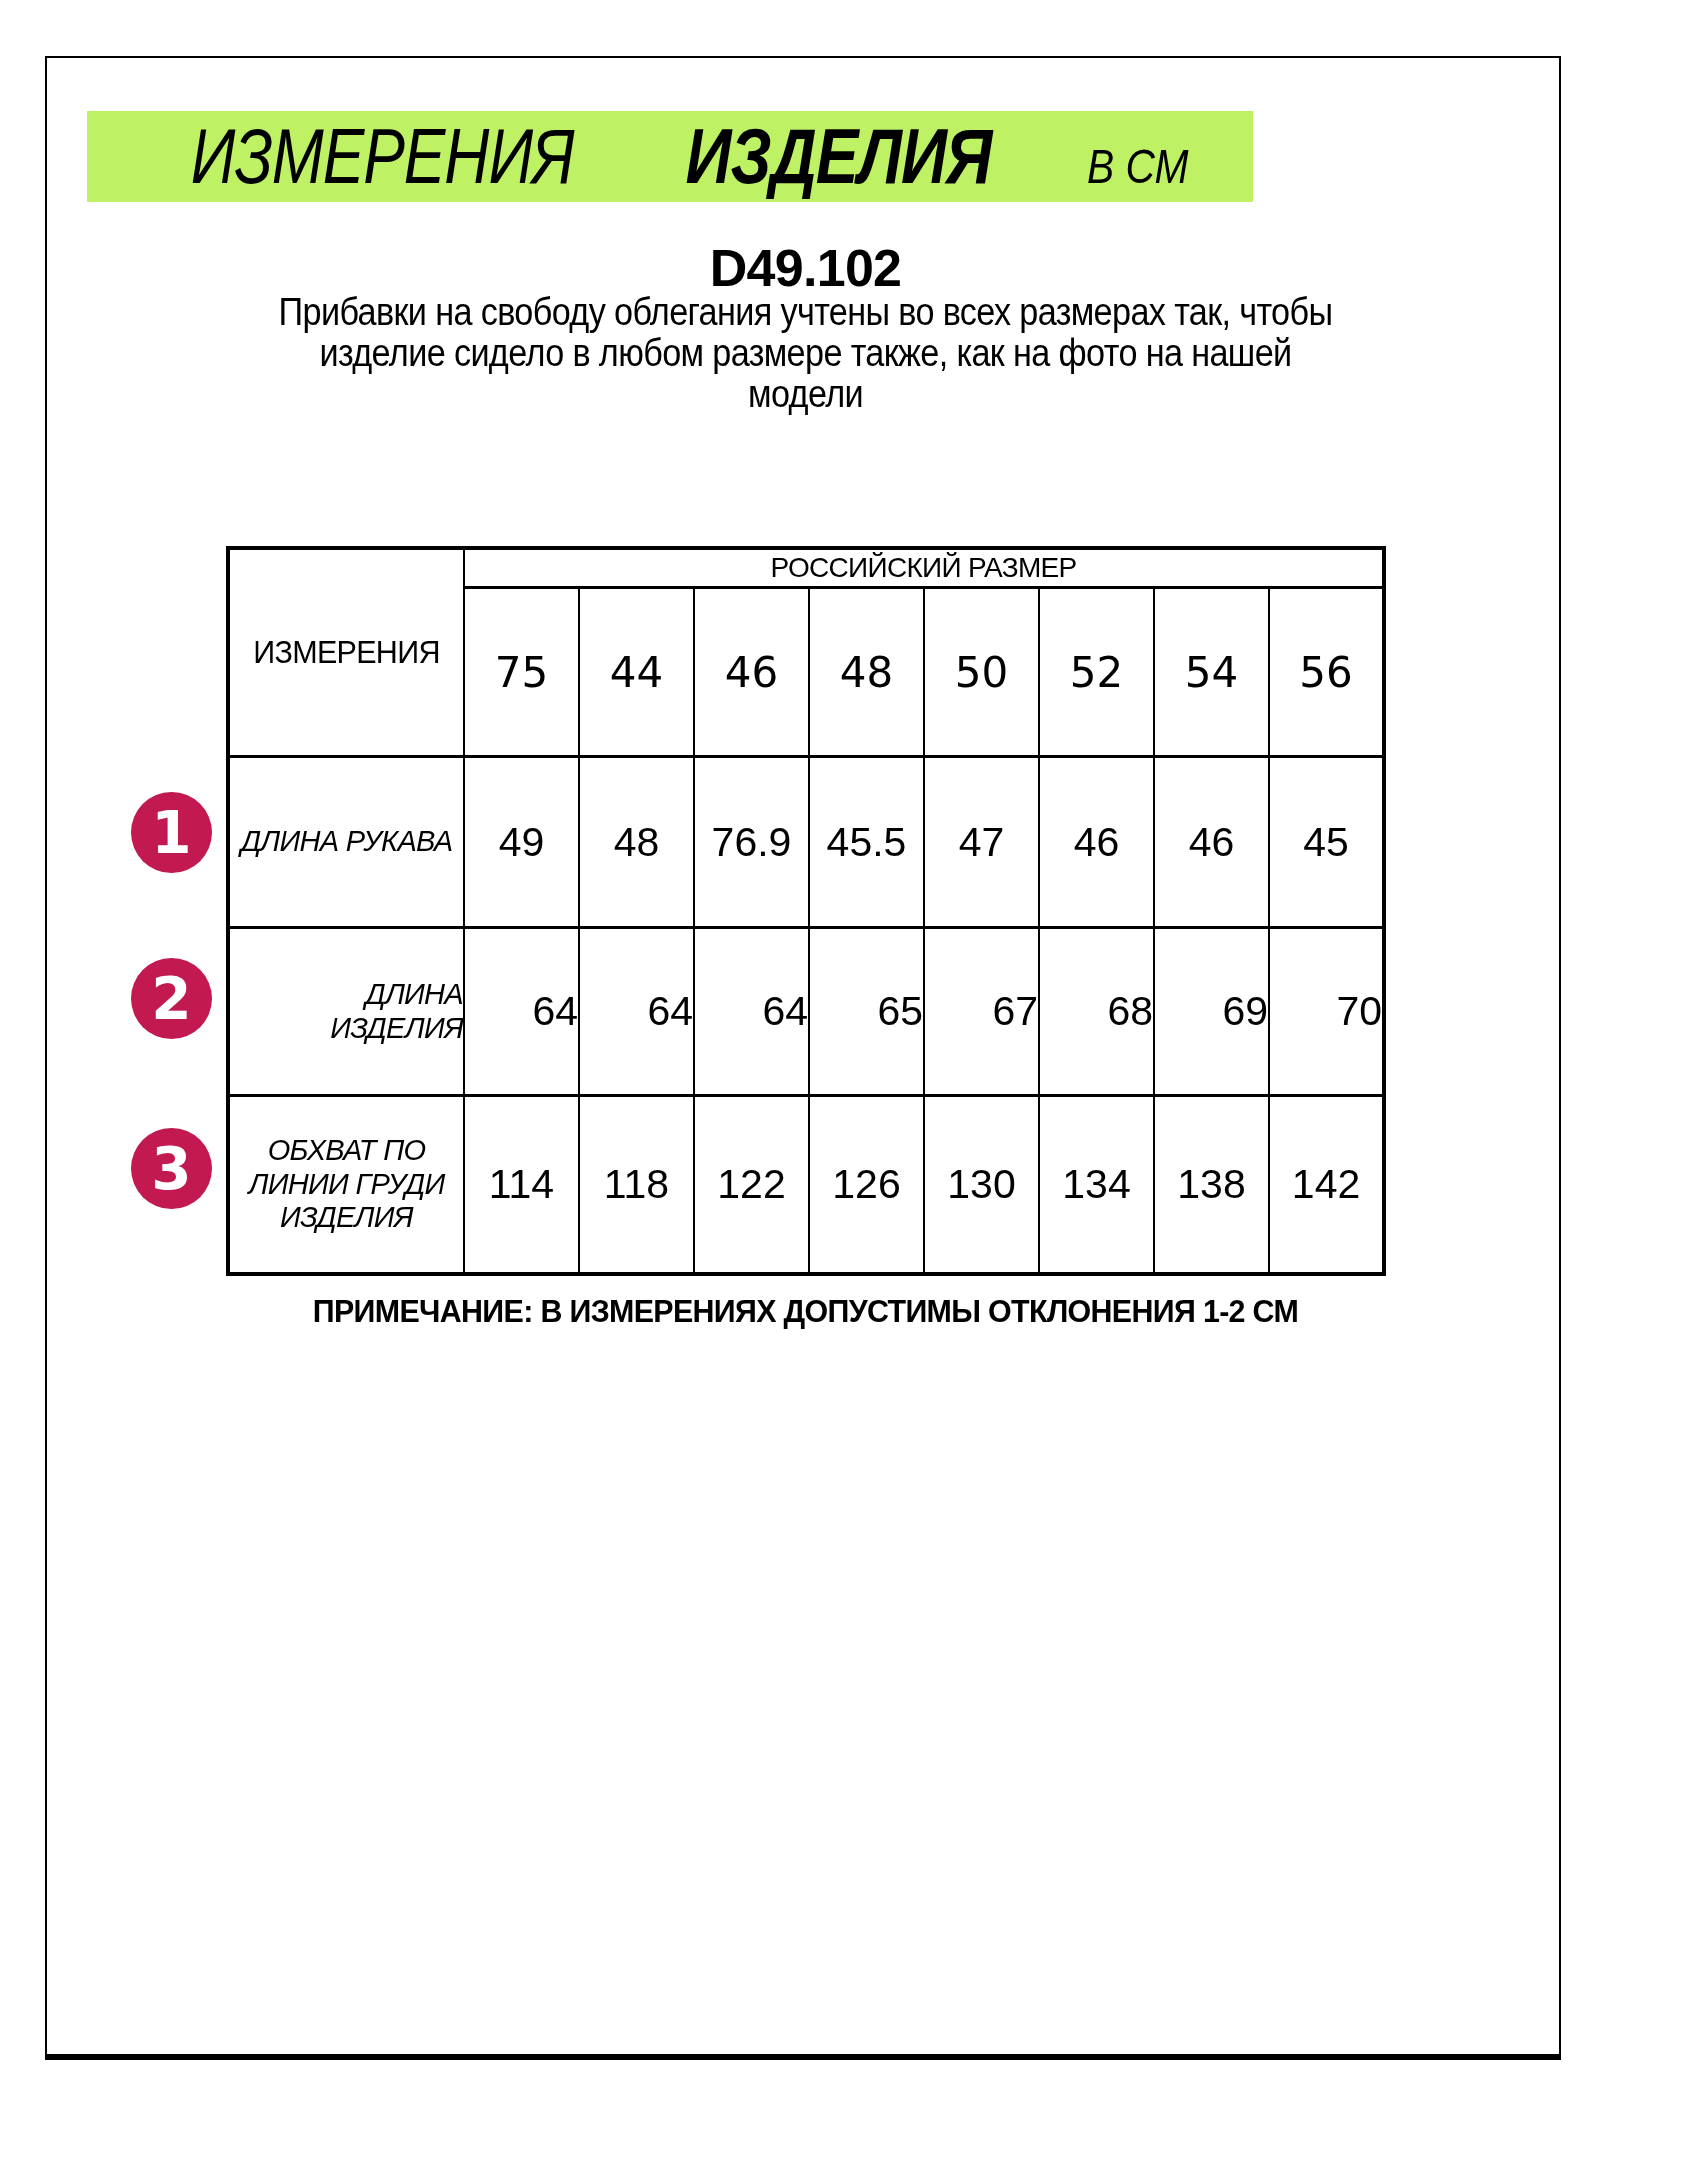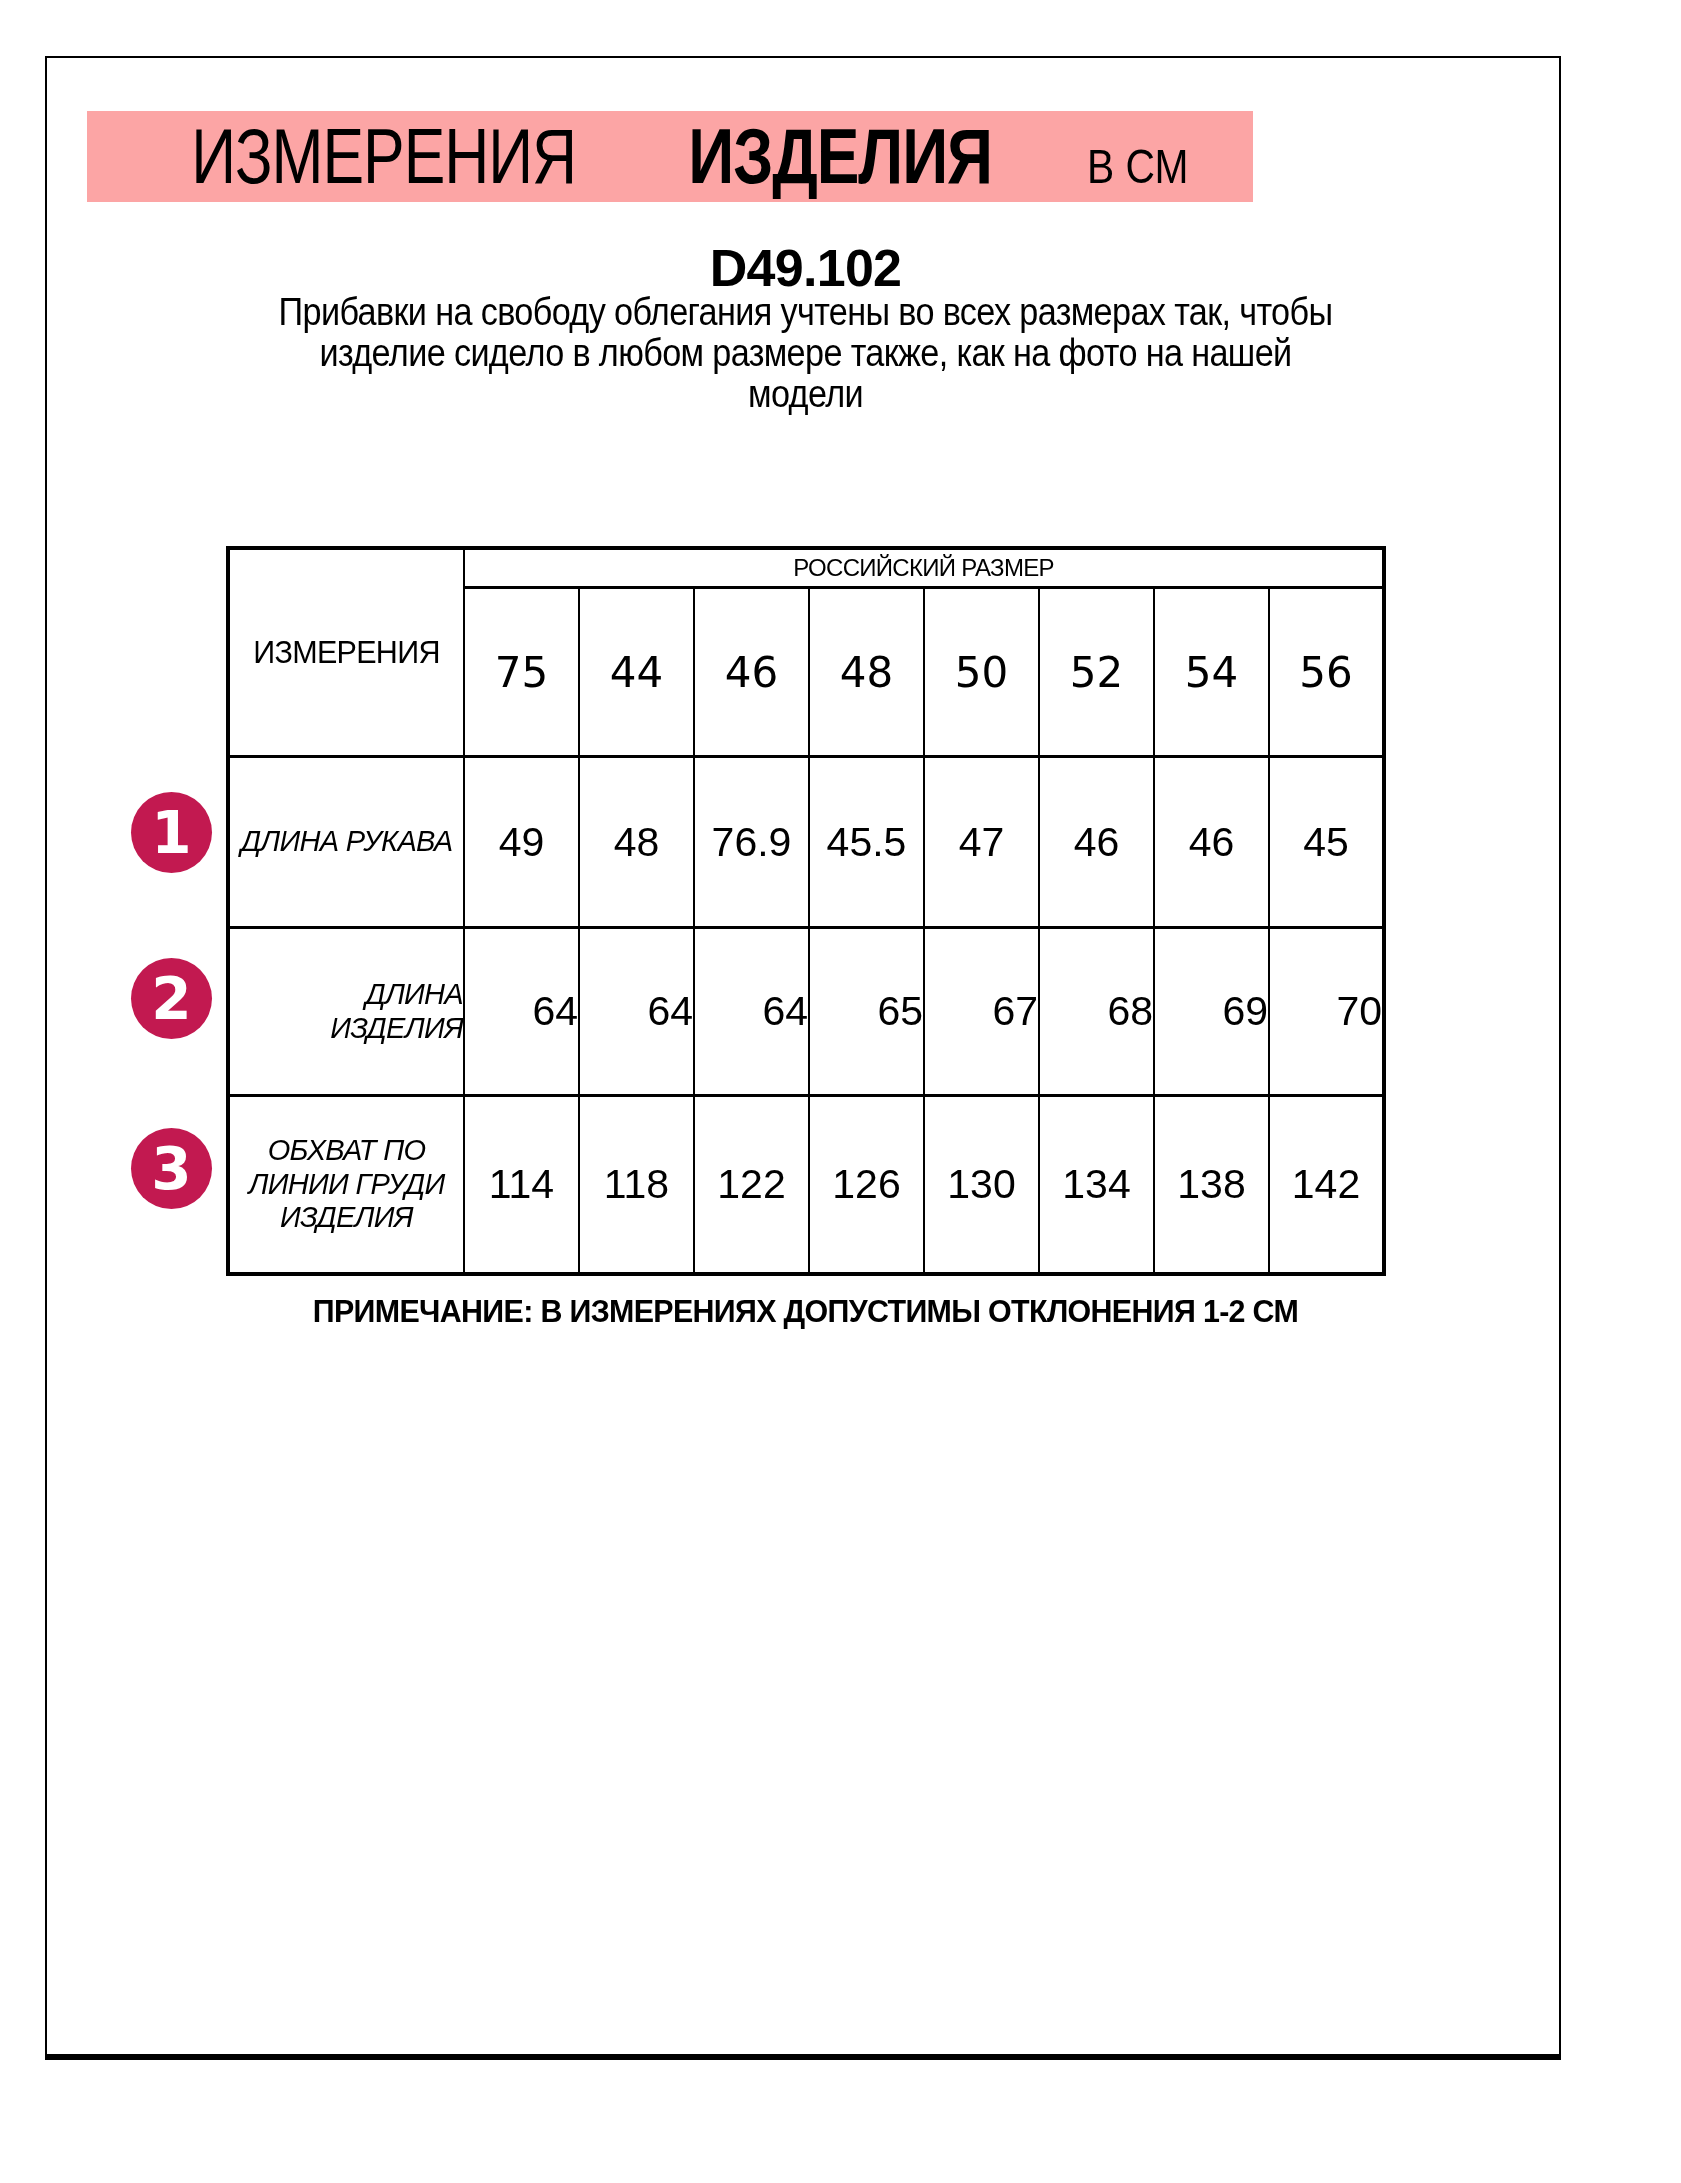--- a/index.html
+++ b/index.html
@@ -17,24 +17,25 @@
     left: 45px; top: 56px;
     width: 1516px; height: 2004px;
     border: 2.6px solid #000;
     border-bottom-width: 6px;
     box-sizing: border-box;
   }
   .banner {
     position: absolute;
     left: 87px; top: 111px;
     width: 1166px; height: 91px;
-    background: #fca5a5;
+    background: #bef264;
     text-align: center;
     line-height: 91px;
     white-space: nowrap;
+    font-style: italic;
   }
   .banner .t-reg {
     display: inline-block;
     font-size: 78px;
     font-weight: 400;
     letter-spacing: -1.3px;
     transform: scaleX(0.80);
   }
   .banner .t-bold {
     display: inline-block;
@@ -87,21 +88,21 @@
     padding: 0;
     vertical-align: middle;
     font-weight: 400;
   }
   th.measure-col-header {
     font-size: 30.5px;
     letter-spacing: -0.7px;
   }
   th.size-group-header {
     height: 36px;
-    font-size: 24px;
+    font-size: 28px;
     letter-spacing: -0.7px;
     font-weight: 400;
     text-align: center;
   }
   th.size-cell {
     height: 166px;
     font-family: "DejaVu Sans", sans-serif;
     font-size: 42px;
     font-weight: 700;
   }

